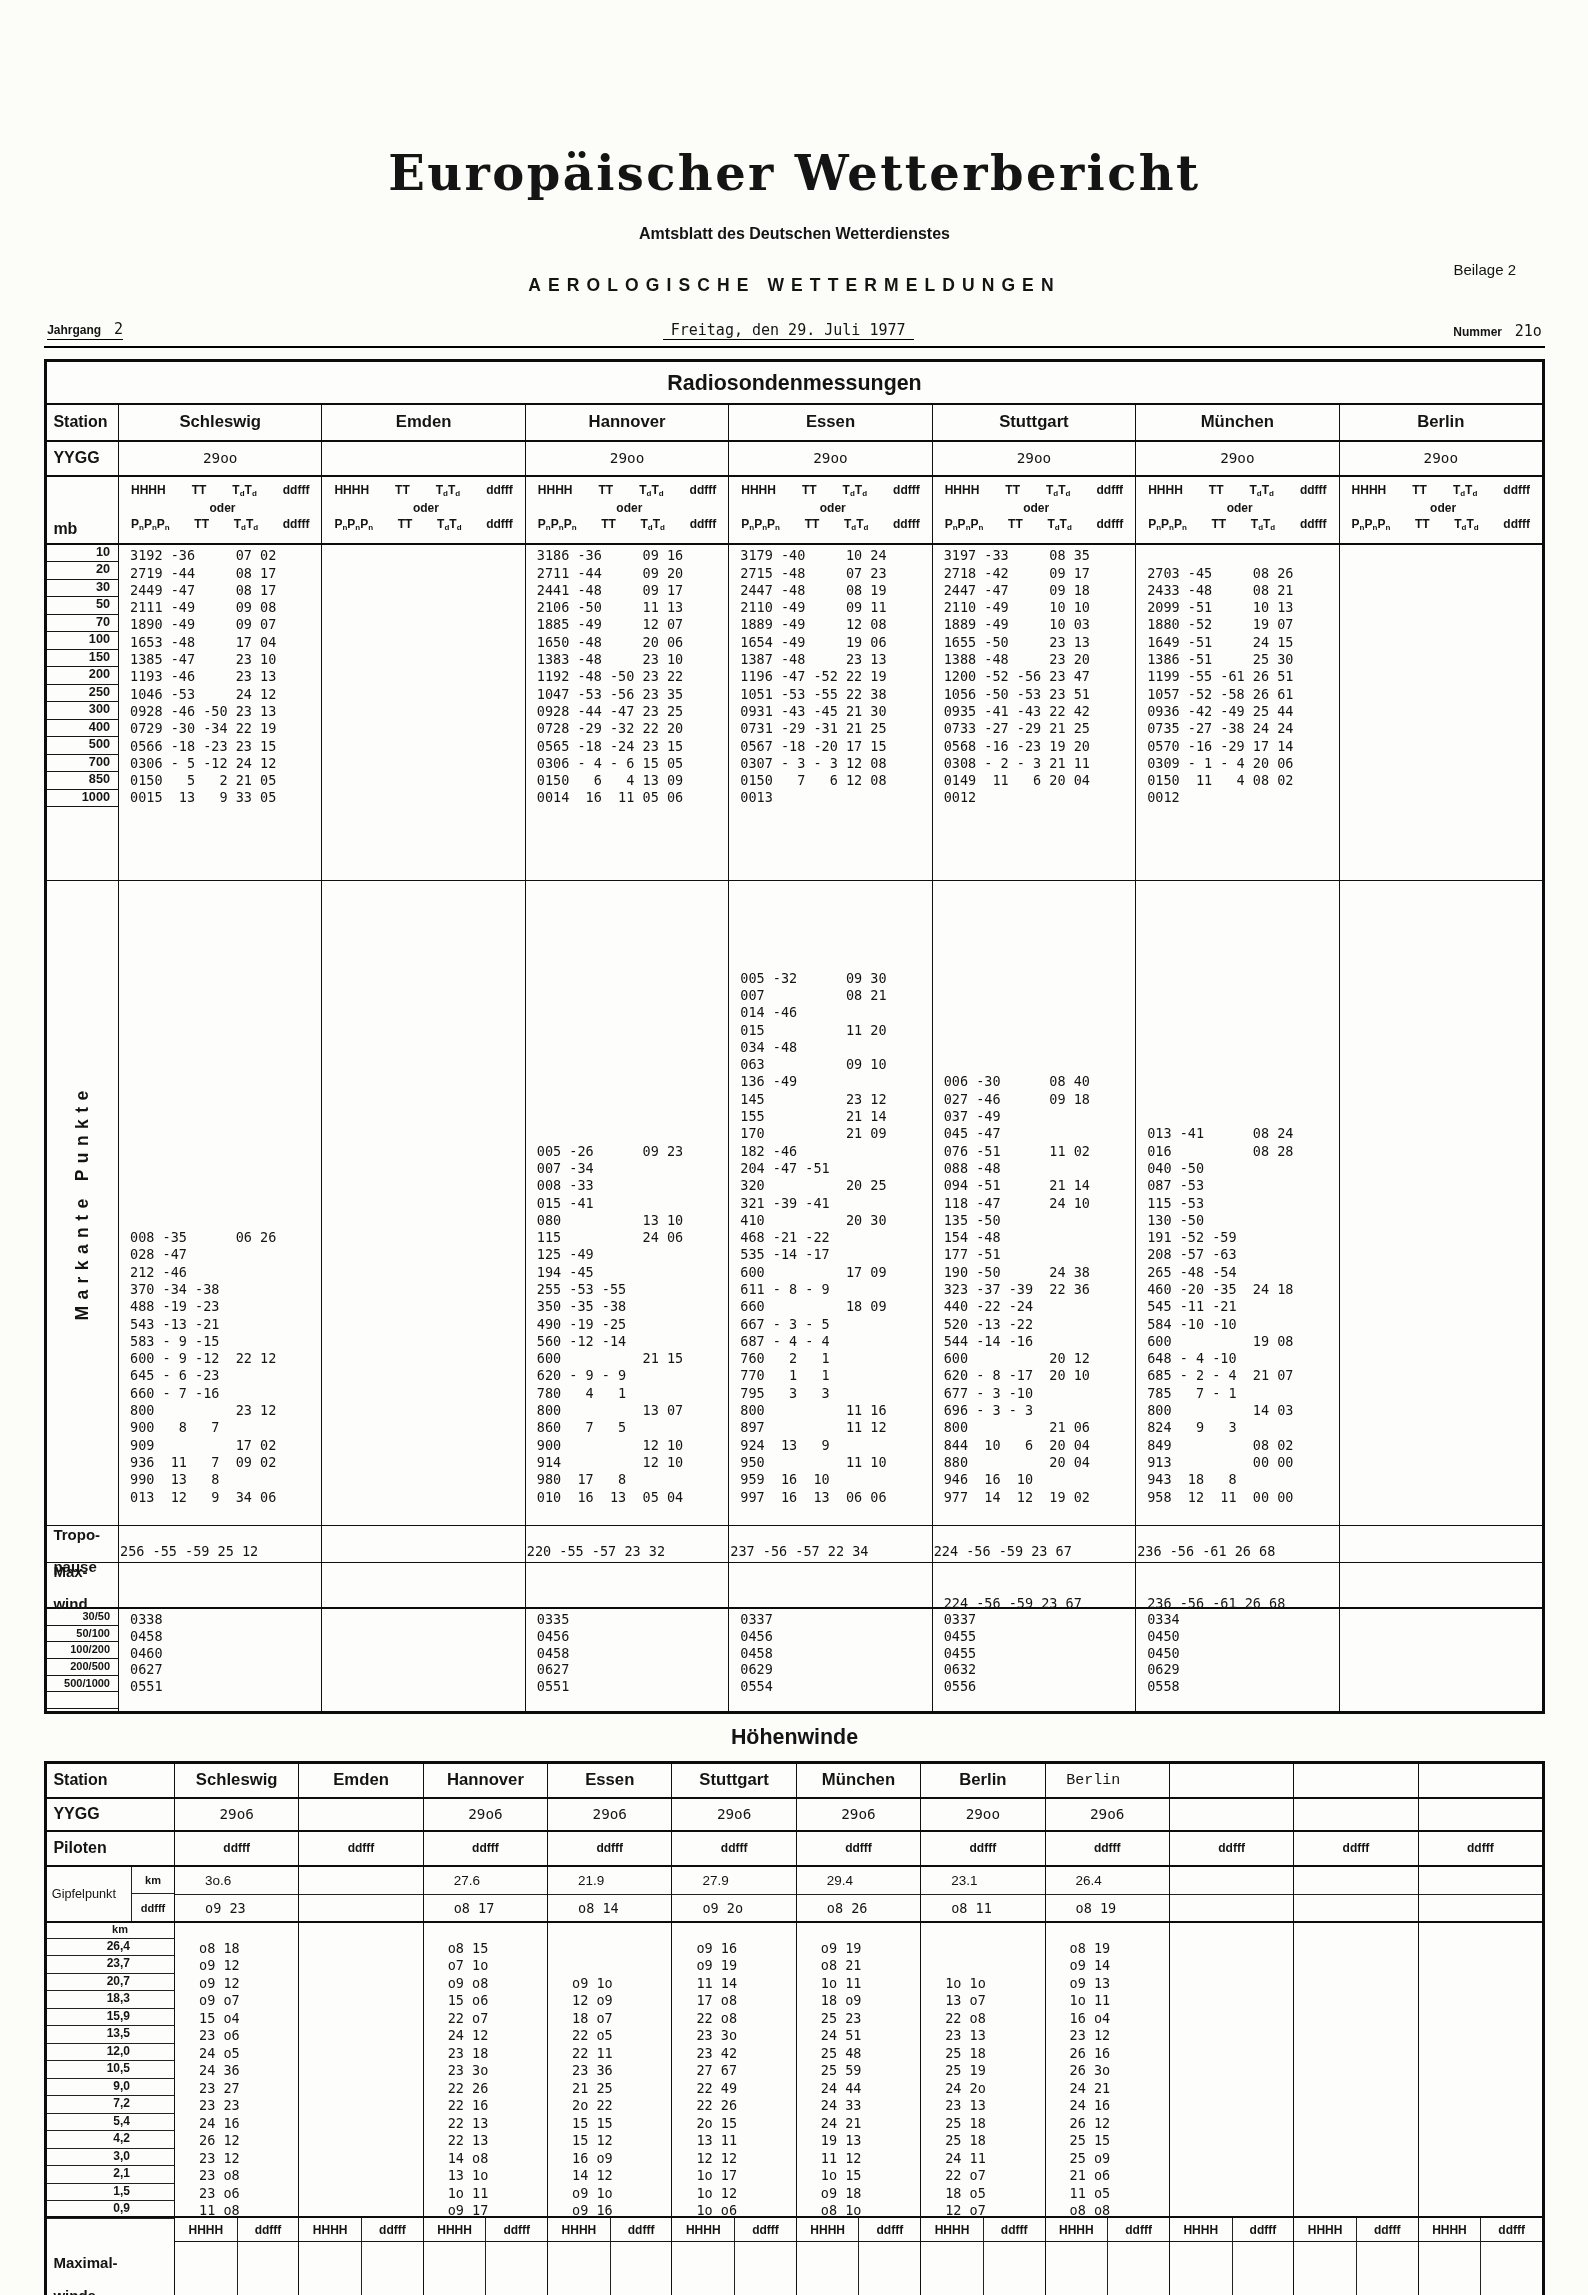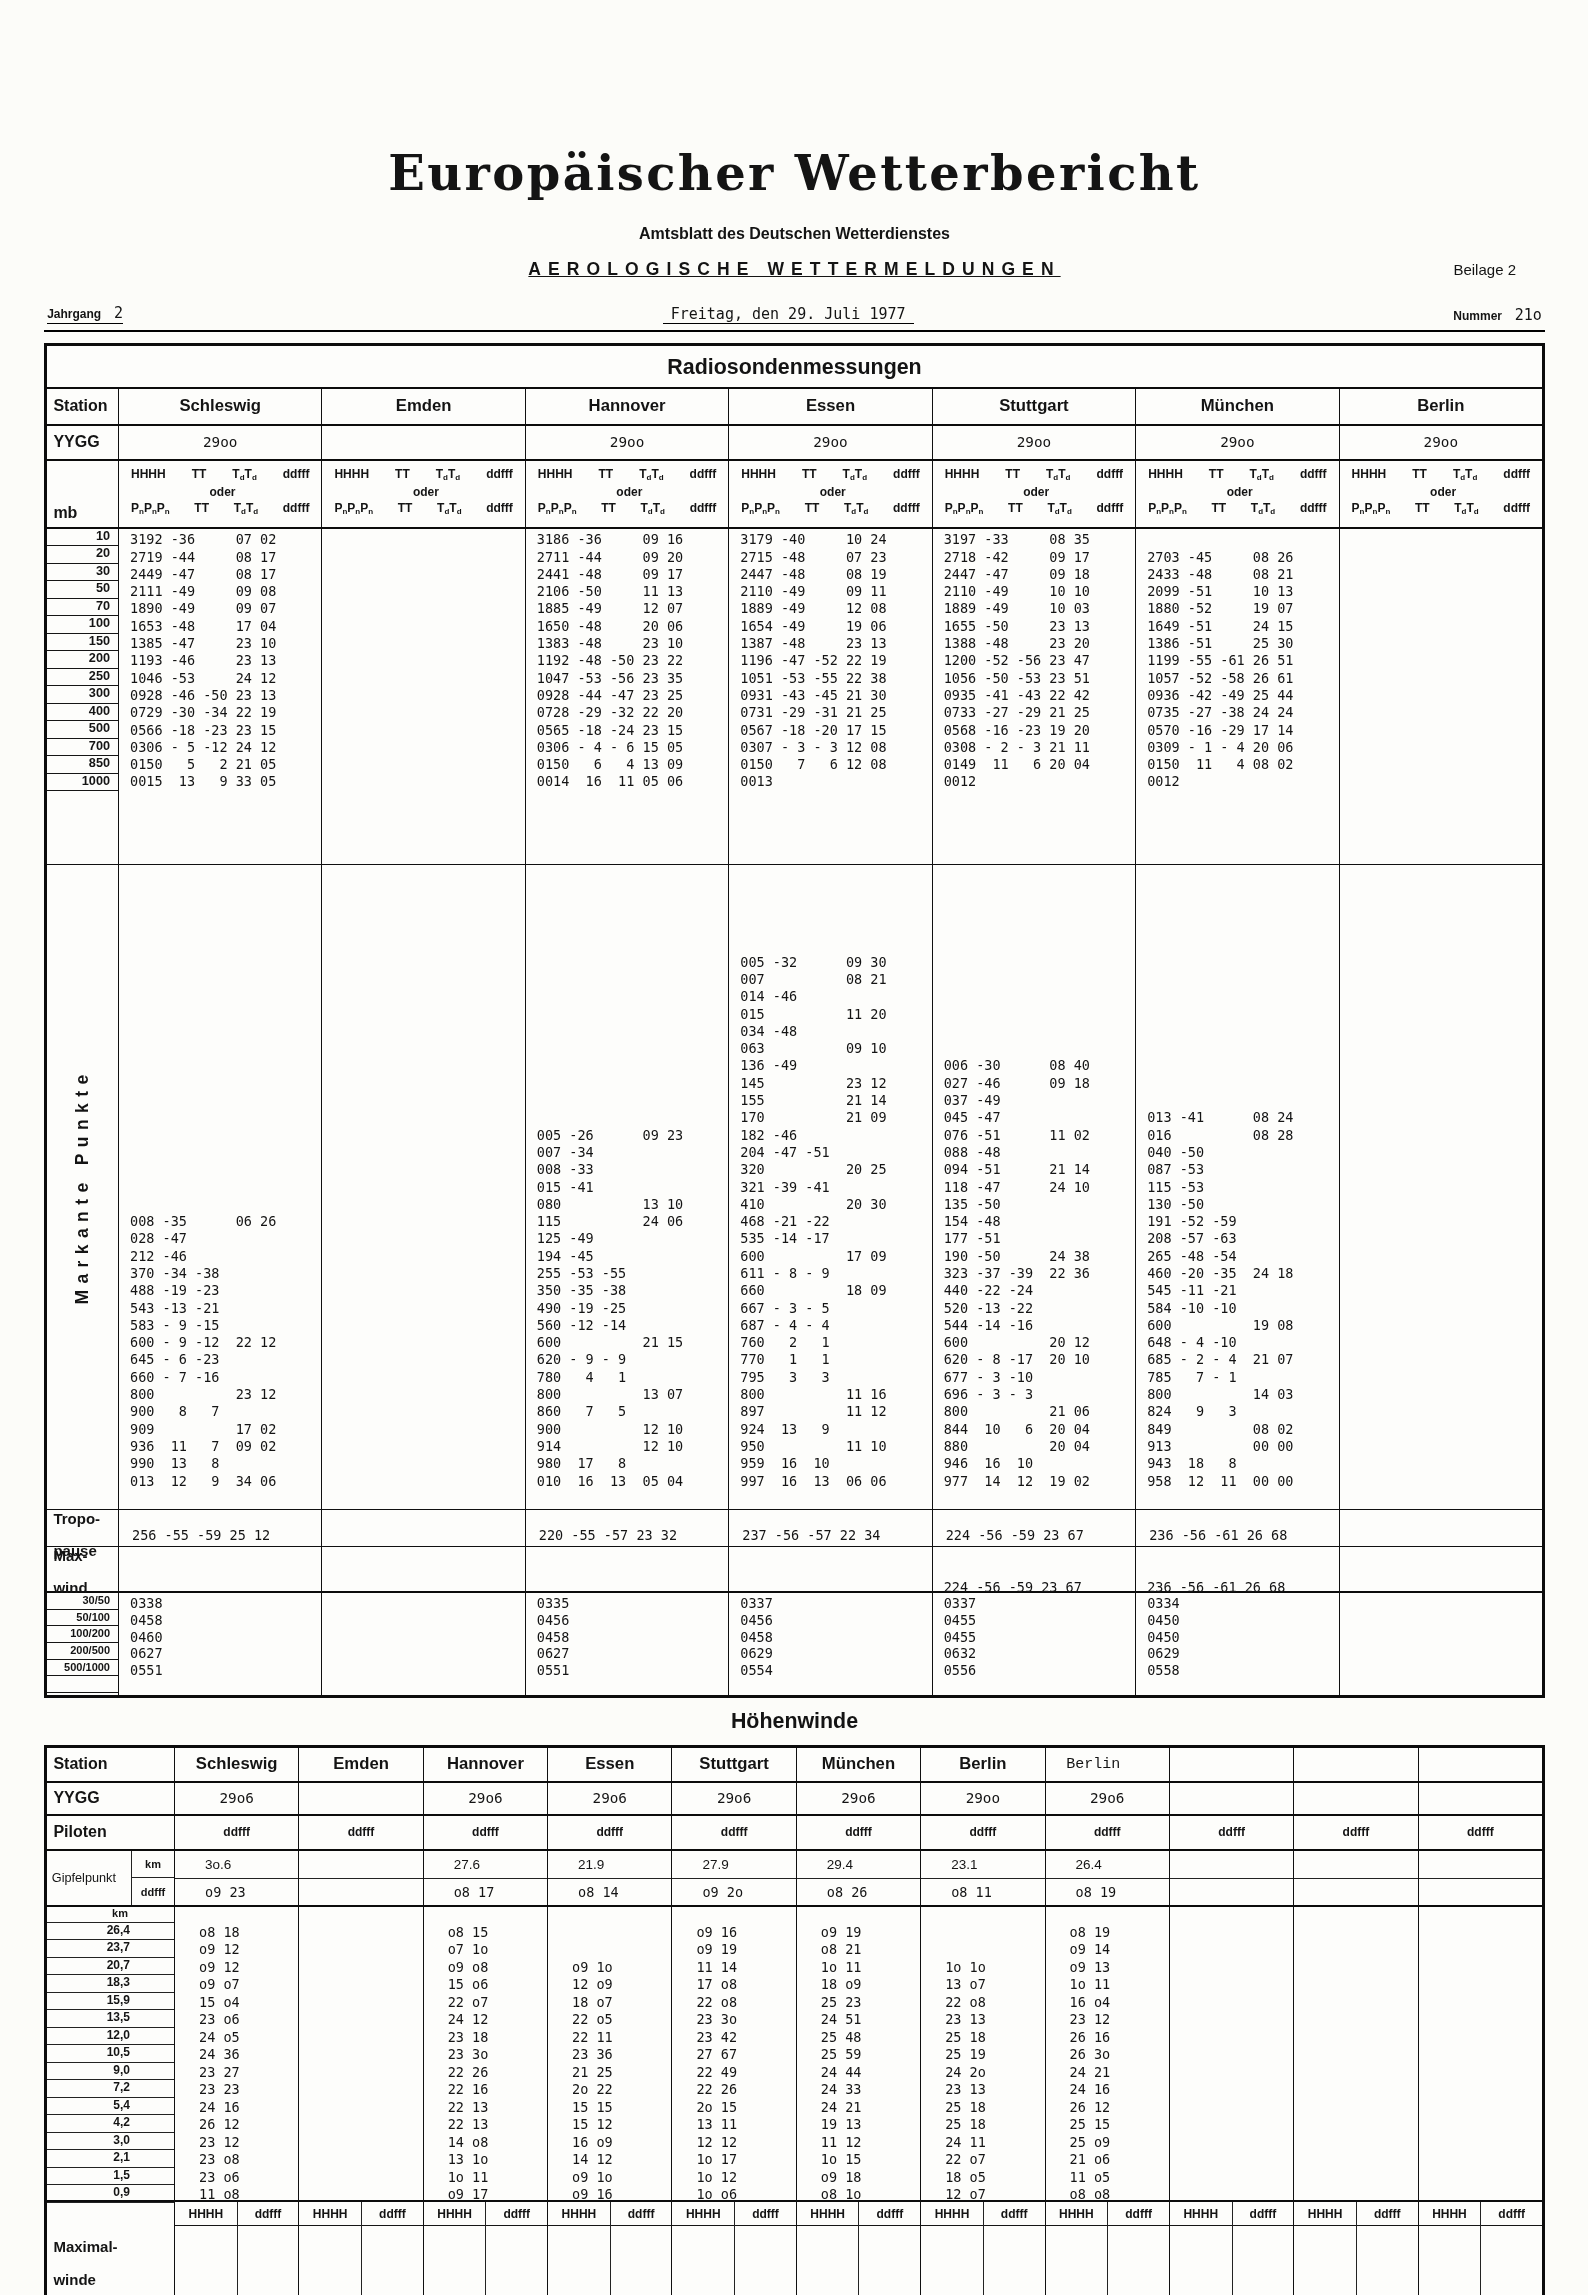--- a/index.html
+++ b/index.html
@@ -4,21 +4,21 @@
 <style>
   * { box-sizing: border-box; margin: 0; padding: 0; }
   body { background:#888; }
   .sheet{ width:1589px; height:2295px; position:relative; background:#fcfcf9; color:#141414;
           font-family:"Liberation Sans",sans-serif; overflow:hidden; }
 
   
   .masthead{ text-align:center; padding-top:145px; }
   .m-title{ font-family:"DejaVu Serif","Liberation Serif",serif; font-weight:bold; font-size:48px; letter-spacing:2.4px; }
   .m-sub{ margin-top:24px; font-size:16px; font-weight:bold; }
-  .m-sect{ margin-top:16px; font-size:17.5px; font-weight:600; letter-spacing:7.1px;text-decoration:underline; }
+  .m-sect{ margin-top:32px; font-size:17.5px; font-weight:600; letter-spacing:7.1px; }
   .beilage{ position:absolute; top:261px; right:73px; font-size:15px; }
 
   .meta{ display:flex; justify-content:space-between; align-items:flex-end;
          margin:20.7px 44px 0; border-bottom:2.4px solid #000; padding:3.2px 3.2px 5.6px; }
   .m-small{ font-weight:bold; font-size:12px; margin-right:12.7px; }
   .mono{ font-family:"DejaVu Sans Mono",monospace; }
   .m-num{ font-size:15px; }
   .u{ border-bottom:1.6px solid #000; padding:0 8px 0.8px; }
   .u2{ border-bottom:1.6px solid #000; padding-bottom:1.6px; }
 
@@ -58,21 +58,21 @@
   .labcol{ display:flex; flex-direction:column; }
   .mb-lab{ height:17.5px; line-height:15px; border-bottom:1.6px solid #151515;
            font-weight:bold; font-size:12.7px; text-align:right; padding-right:8px; }
   .thl{ height:16.7px; line-height:14.3px; font-size:11px; border-bottom:1.6px solid #151515; }
 
   .pre{ font-family:"DejaVu Sans Mono",monospace; font-size:13.5px; line-height:17.3px;
         white-space:pre; padding:2.4px 0 0 11px; }
   .mkcell{ position:relative; }
   .bot{ position:absolute; left:0; bottom:19px; padding-left:11px; }
   .bot2{ position:absolute; left:0; bottom:0.8px; padding-left:11px; }
-  .tv{ display:flex; align-items:center; padding-left:13px; white-space:pre;
+  .tv{ display:flex; align-items:center; padding-left:1px; white-space:pre;
        font-family:"DejaVu Sans Mono",monospace; font-size:13.5px; }
   .thv{ line-height:16.7px; padding-top:2.4px; }
 
   .mk-lab{ display:flex; align-items:center; justify-content:center; }
   .vert{ transform:rotate(-90deg); white-space:nowrap; font-weight:bold; font-size:17.5px; letter-spacing:6.4px; }
 
   
   .row-hst{ height:35px; border-bottom:2.4px solid #0c0c0c; }
   .row-hyy{ height:33px; border-bottom:2.4px solid #0c0c0c; }
   .row-pi{ height:35px; border-bottom:2.4px solid #0c0c0c; }

